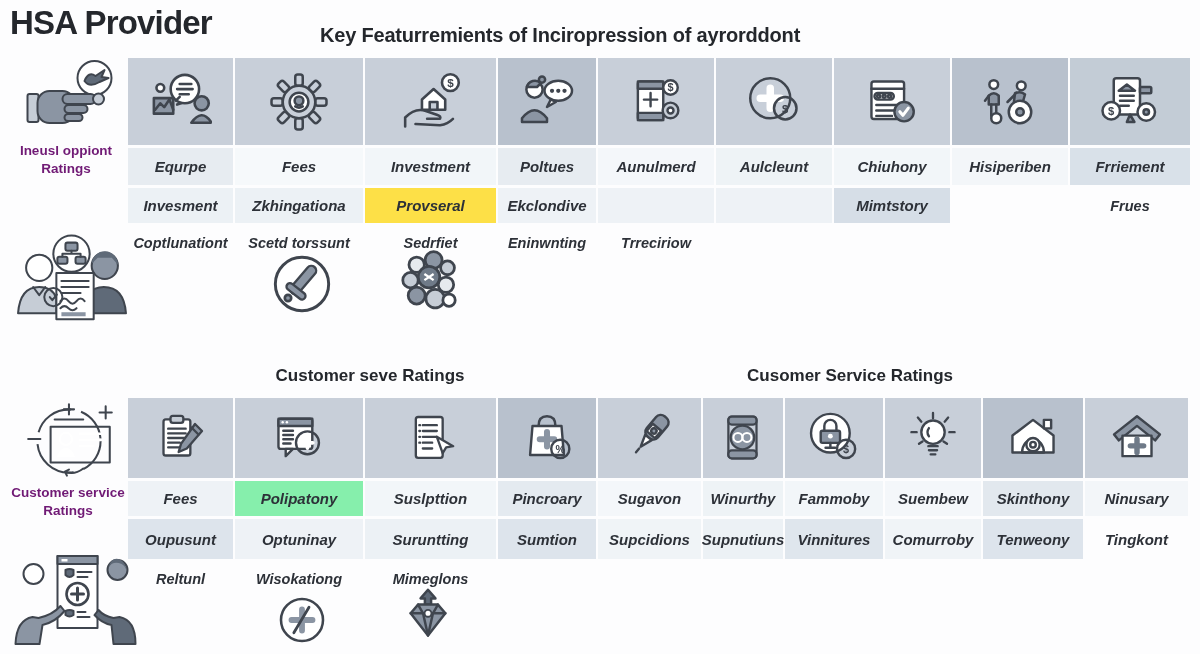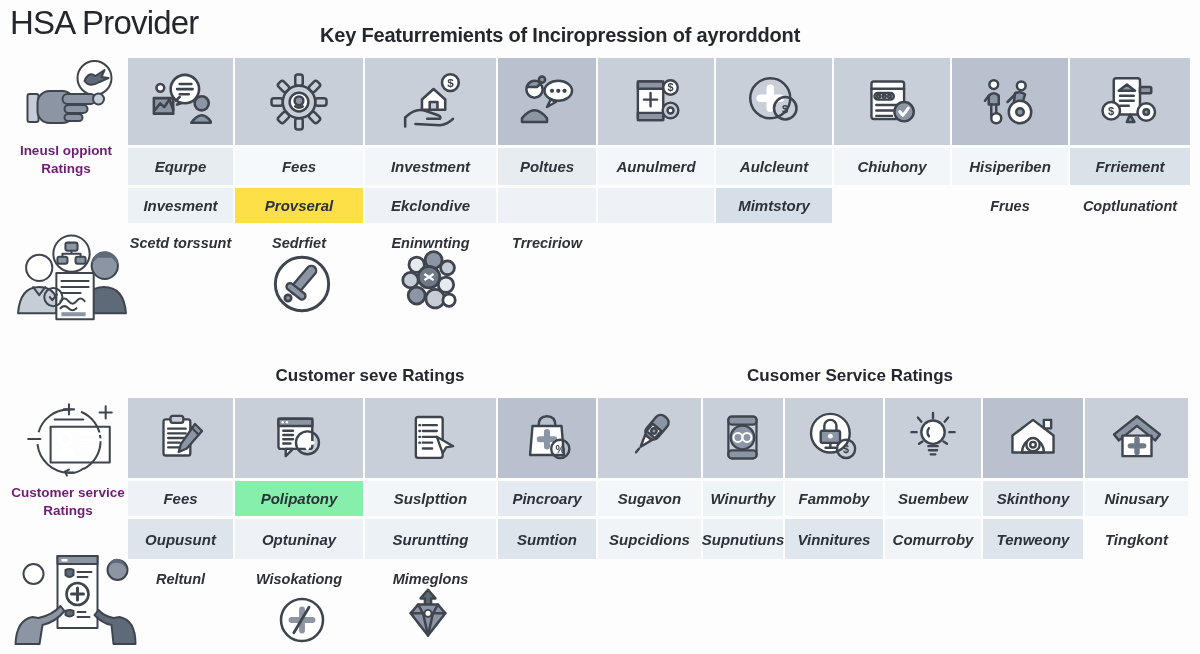--- a/index.html
+++ b/index.html
@@ -1,19 +1,19 @@
 <!DOCTYPE html>
 <html><head>
 <meta charset="utf-8">
 <style>
   html,body{margin:0;padding:0}
   body{width:1200px;height:654px;background:#fdfdfe;font-family:"Liberation Sans",sans-serif;
        position:relative;overflow:hidden;color:#24272c}
   .abs{position:absolute}
-  #title{left:10px;top:4px;font-size:33px;font-weight:400;letter-spacing:-0.8px}
+  #title{left:10px;top:4px;font-size:33px;font-weight:700;letter-spacing:-0.8px}
   #header{left:320px;top:24px;width:550px;text-align:left;font-size:20px;font-weight:700;letter-spacing:-0.2px}
   .tbl{position:absolute;display:grid;column-gap:2px;row-gap:3px}
   #ttable{left:128px;top:58px;
     grid-template-columns:105px 128px 131px 98px 116px 116px 116px 116px 120px;
     grid-template-rows:87px 37px 35px 33px}
   #btable{left:128px;top:398px;
     grid-template-columns:105px 128px 131px 98px 103px 80px 98px 96px 100px 103px;
     grid-template-rows:80px 35px 40px 34px}
   .cell{display:flex;align-items:center;justify-content:center}
   .ic{background:#c8cfd9}
@@ -224,20 +224,21 @@
   <div class="cell lbl" style="background:#f6f9fb">Fees</div>
   <div class="cell lbl" style="background:#f2f6f9">Investment</div>
   <div class="cell lbl" style="background:#e7ecf1">Poltues</div>
   <div class="cell lbl" style="background:#f4f7fa">Aunulmerd</div>
   <div class="cell lbl" style="background:#eef3f6">Aulcleunt</div>
   <div class="cell lbl" style="background:#f2f6f9">Chiuhony</div>
   <div class="cell lbl" style="background:#f3f6f9">Hisiperiben</div>
 
   <div class="cell lbl" style="background:#d9e1e9">Frriement</div>
   <div class="cell lbl" style="background:#ecf1f5">Invesment</div>
+  <div class="cell lbl" style="background:#ecf1f5">Zkhingationa</div>
   <div class="cell lbl" style="background:#fde047">Provseral</div>
   <div class="cell lbl" style="background:#eef2f6">Ekclondive</div>
   <div class="cell lbl" style="background:#eef2f6"></div>
   <div class="cell lbl" style="background:#eef2f6"></div>
   <div class="cell lbl" style="background:#d6dee7">Mimtstory</div>
   <div class="cell lbl"></div>
 
   <div class="cell lbl r3">Frues</div>
   <div class="cell lbl r3">Coptlunationt</div>
   <div class="cell lbl r3">Scetd torssunt</div>

